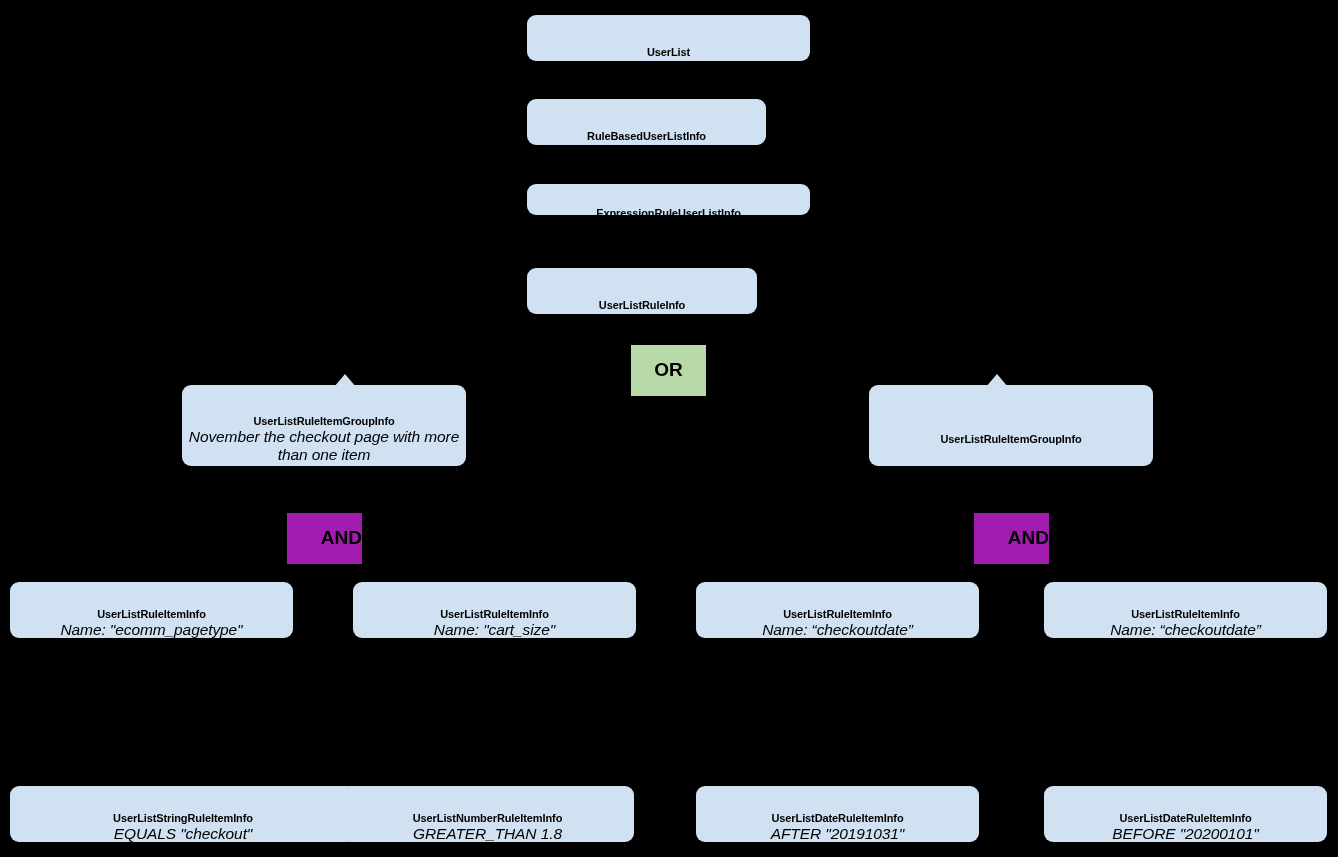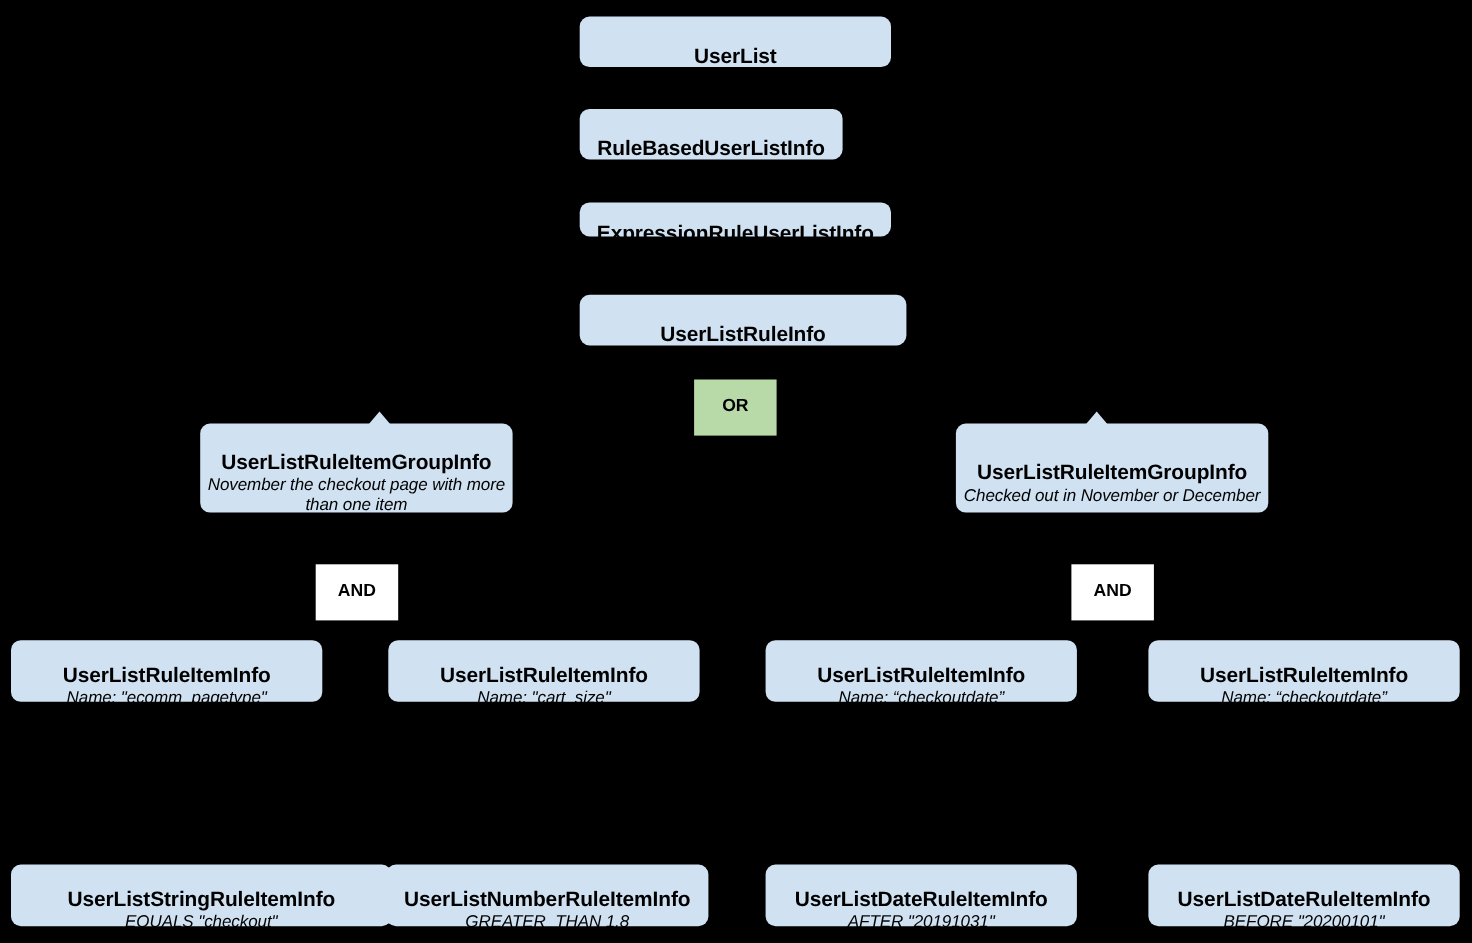--- a/index.html
+++ b/index.html
@@ -31,41 +31,42 @@
   }
   .node.blue {
     background: #d0e2f2;
     border-radius: 9px;
   }
   .node.green {
     background: #b8d9a8;
     border-radius: 0;
   }
   .node.pink {
-    background: #ffffff;
+    background: #a21caf;
     border-radius: 0;
+    align-items: flex-end;
   }
   .title {
     font-weight: bold;
-    font-size: 19px;
+    font-size: 11px;
     letter-spacing: -0.1px;
     white-space: nowrap;
     margin-top: 28px;
   }
   .title.wrapable {
     white-space: normal;
   }
   .subtitle {
     font-style: italic;
     font-size: 15.5px;
     letter-spacing: -0.1px;
   }
   .oplabel {
     font-weight: bold;
-    font-size: 16px;
+    font-size: 19px;
   }
   .tab {
     position: absolute;
     width: 0;
     height: 0;
     z-index: 1;
     border-left: 11px solid transparent;
     border-right: 11px solid transparent;
     border-bottom: 13px solid #d0e2f2;
   }
@@ -80,40 +81,39 @@
   </div>
 
   <div class="node blue" style="left: 527px; top: 99px; width: 239px; height: 46px;">
     <div class="title">RuleBasedUserListInfo</div>
   </div>
 
   <div class="node blue" style="left: 527px; top: 184px; width: 283px; height: 31px;">
     <div class="title">ExpressionRuleUserListInfo</div>
   </div>
 
-  <div class="node blue" style="left: 527px; top: 268px; width: 297px; height: 46px;">
+  <div class="node blue" style="left: 527px; top: 268px; width: 230px; height: 46px;">
     <div class="title">UserListRuleInfo</div>
   </div>
 
   <div class="node green" style="left: 631px; top: 345px; width: 75px; height: 51px;">
     <div class="oplabel">OR</div>
   </div>
 
   <div class="tab" style="left: 334px; top: 374px;"></div>
 
   <div class="node blue" style="left: 182px; top: 385px; width: 284px; height: 81px;">
     <div class="title wrapable">UserListRuleItemGroupInfo</div>
     <div class="subtitle">November the checkout page with more than one item</div>
   </div>
 
   <div class="tab" style="left: 986px; top: 374px;"></div>
 
   <div class="node blue" style="left: 869px; top: 385px; width: 284px; height: 81px;">
     <div class="title wrapable">UserListRuleItemGroupInfo</div>
-    <div class="subtitle">Checked out in November or December</div>
   </div>
 
   <div class="node pink" style="left: 287px; top: 513px; width: 75px; height: 51px;">
     <div class="oplabel">AND</div>
   </div>
 
   <div class="node pink" style="left: 974px; top: 513px; width: 75px; height: 51px;">
     <div class="oplabel">AND</div>
   </div>
 
@@ -135,21 +135,21 @@
   <div class="node blue" style="left: 1044px; top: 582px; width: 283px; height: 56px;">
     <div class="title">UserListRuleItemInfo</div>
     <div class="subtitle">Name: “checkoutdate”</div>
   </div>
 
   <div class="node blue" style="left: 10px; top: 786px; width: 346px; height: 56px;">
     <div class="title">UserListStringRuleItemInfo</div>
     <div class="subtitle">EQUALS "checkout"</div>
   </div>
 
-  <div class="node blue" style="left: 351px; top: 786px; width: 293px; height: 56px;">
+  <div class="node blue" style="left: 341px; top: 786px; width: 293px; height: 56px;">
     <div class="title">UserListNumberRuleItemInfo</div>
     <div class="subtitle">GREATER_THAN 1.8</div>
   </div>
 
   <div class="node blue" style="left: 696px; top: 786px; width: 283px; height: 56px;">
     <div class="title">UserListDateRuleItemInfo</div>
     <div class="subtitle">AFTER "20191031"</div>
   </div>
 
   <div class="node blue" style="left: 1044px; top: 786px; width: 283px; height: 56px;">

